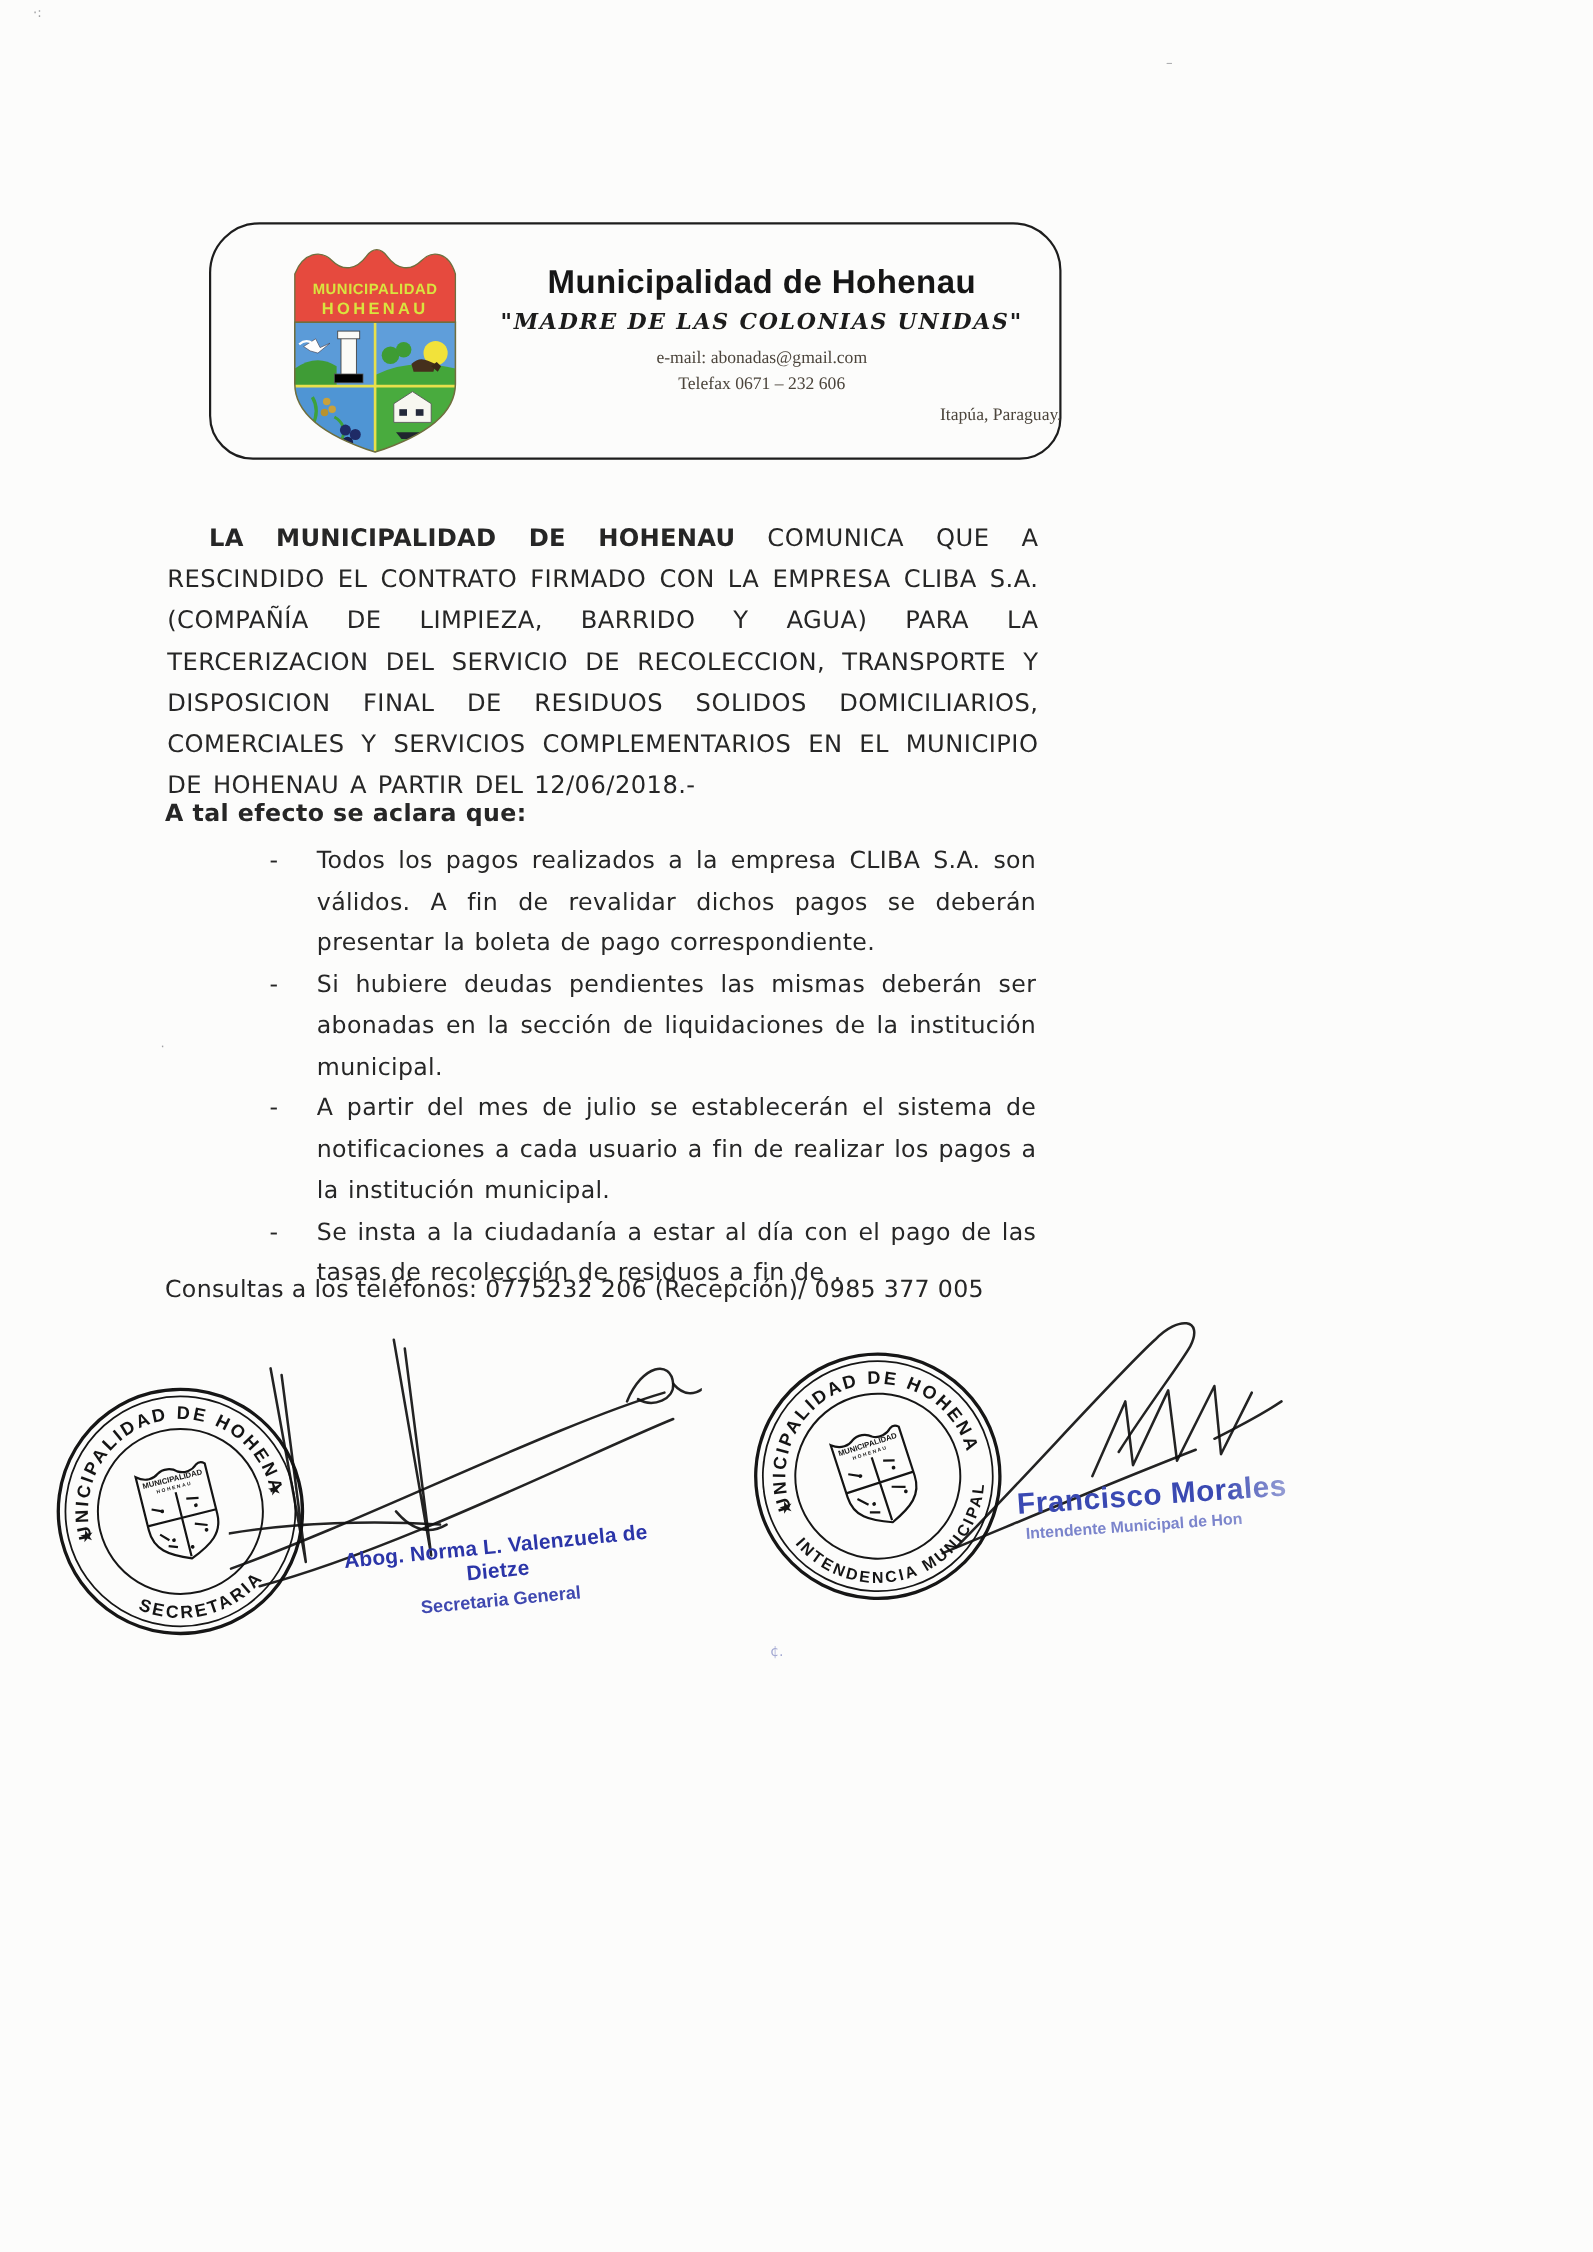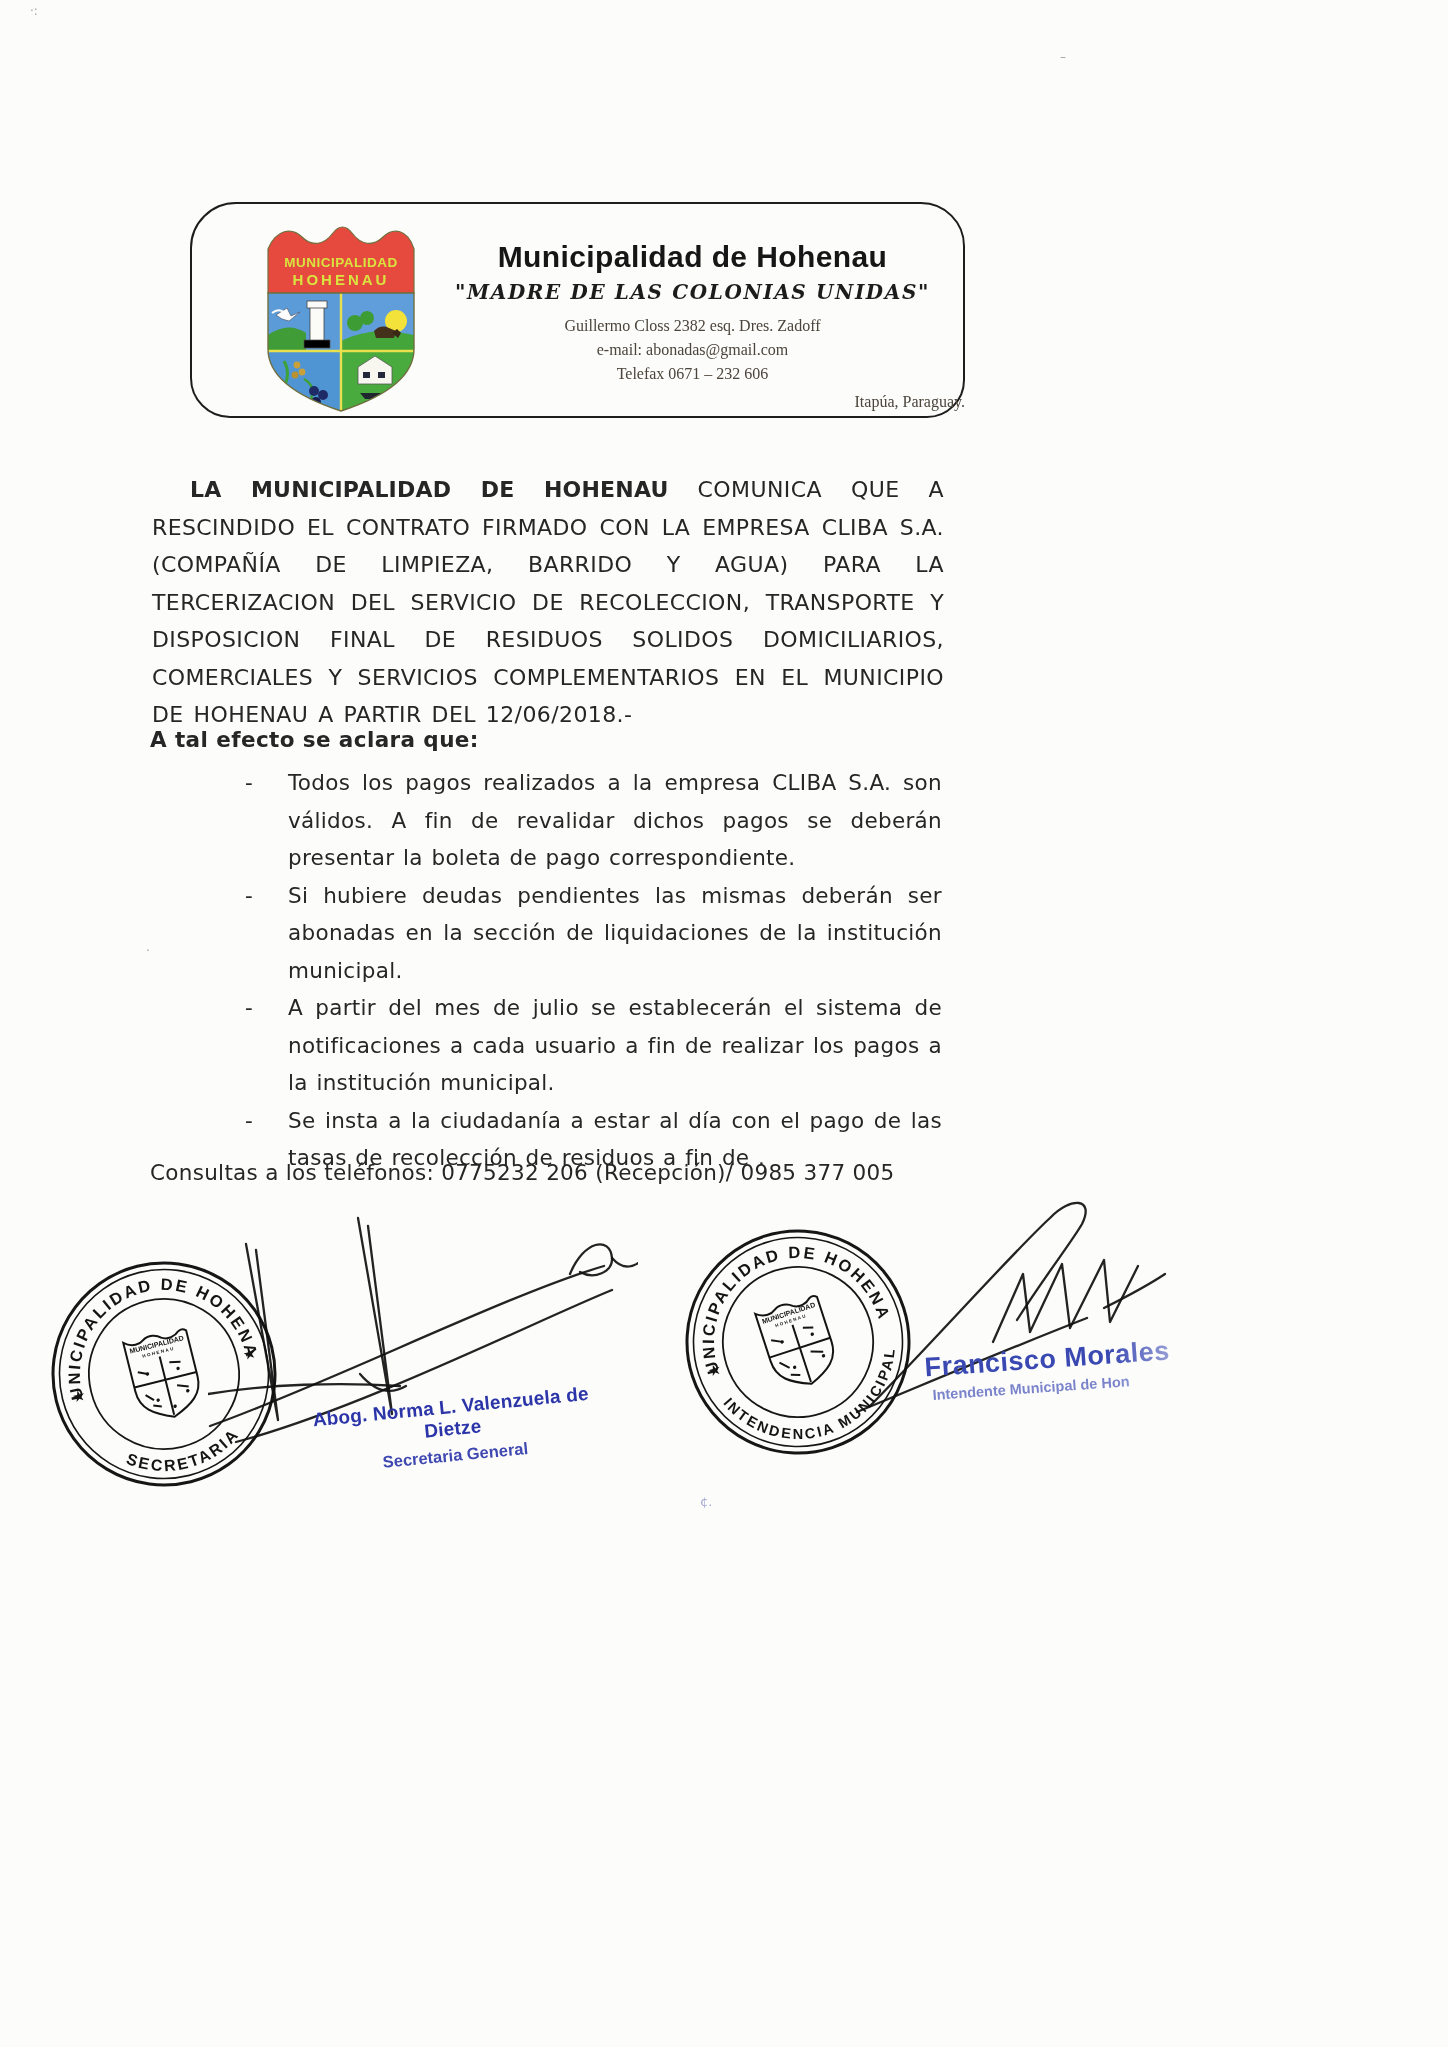--- a/index.html
+++ b/index.html
@@ -164,21 +164,20 @@
 
       <path d="M79 72 L79 193 M6 130 L152 130" stroke="#e8e04c" stroke-width="2.4" fill="none"></path>
     </g>
     <path d="M6 72 L152 72 L152 128 C152 156 122 176 79 190 C36 176 6 156 6 128 Z" fill="none" stroke="#6f6f3e" stroke-width="1.4"></path>
   </svg>
 
   <div class="abs lh-text">
     <div class="lh-title">Municipalidad de Hohenau</div>
     <div class="lh-slogan">"MADRE DE  LAS COLONIAS UNIDAS"</div>
     <div class="lh-addr">
-      <span class="line">Guillermo Closs 2382 esq. Dres. Zadoff</span>
       <span class="line">e-mail: abonadas@gmail.com</span>
       <span class="line">Telefax 0671 – 232 606</span>
       <span class="loc">Itapúa, Paraguay.</span>
     </div>
   </div>
 
   <p class="abs doc-par"><b>LA MUNICIPALIDAD DE HOHENAU</b><span> COMUNICA QUE A RESCINDIDO EL CONTRATO FIRMADO CON LA EMPRESA CLIBA S.A. (COMPAÑÍA DE LIMPIEZA, BARRIDO Y AGUA) PARA LA TERCERIZACION DEL SERVICIO DE RECOLECCION, TRANSPORTE Y DISPOSICION FINAL DE RESIDUOS SOLIDOS DOMICILIARIOS, COMERCIALES Y SERVICIOS COMPLEMENTARIOS EN EL MUNICIPIO DE HOHENAU A PARTIR DEL 12/06/2018.-</span></p>
 
   <div class="abs intro">A tal efecto se aclara que:</div>
 

